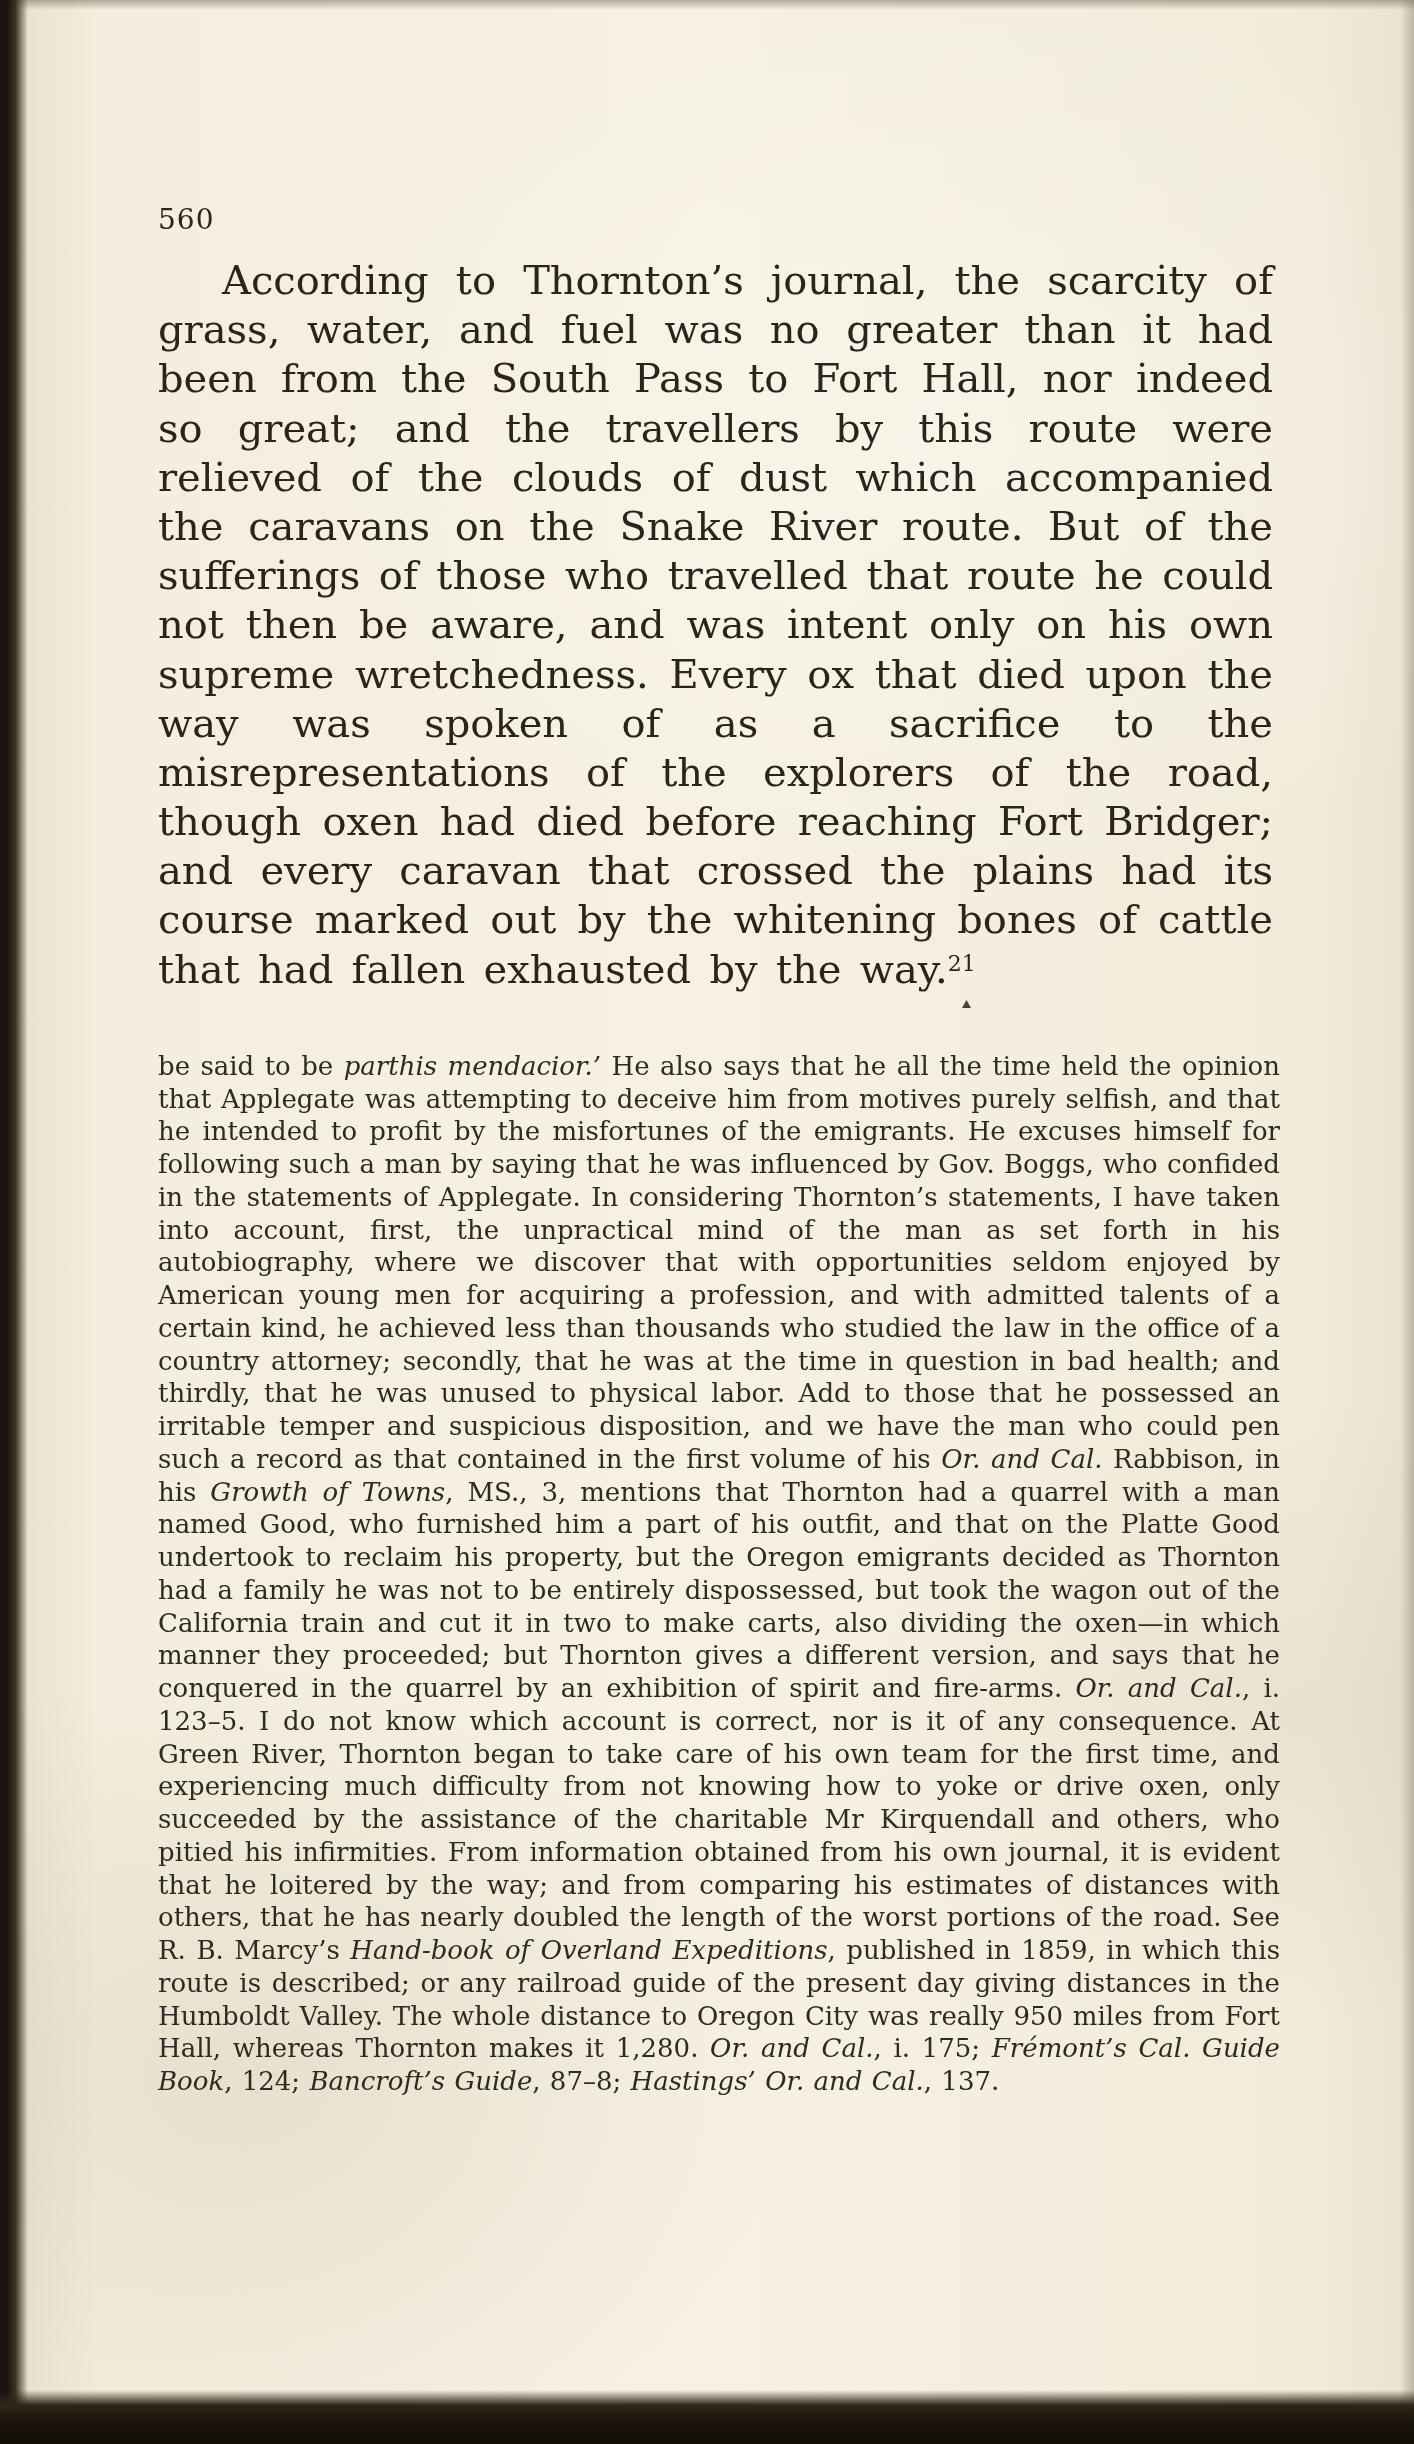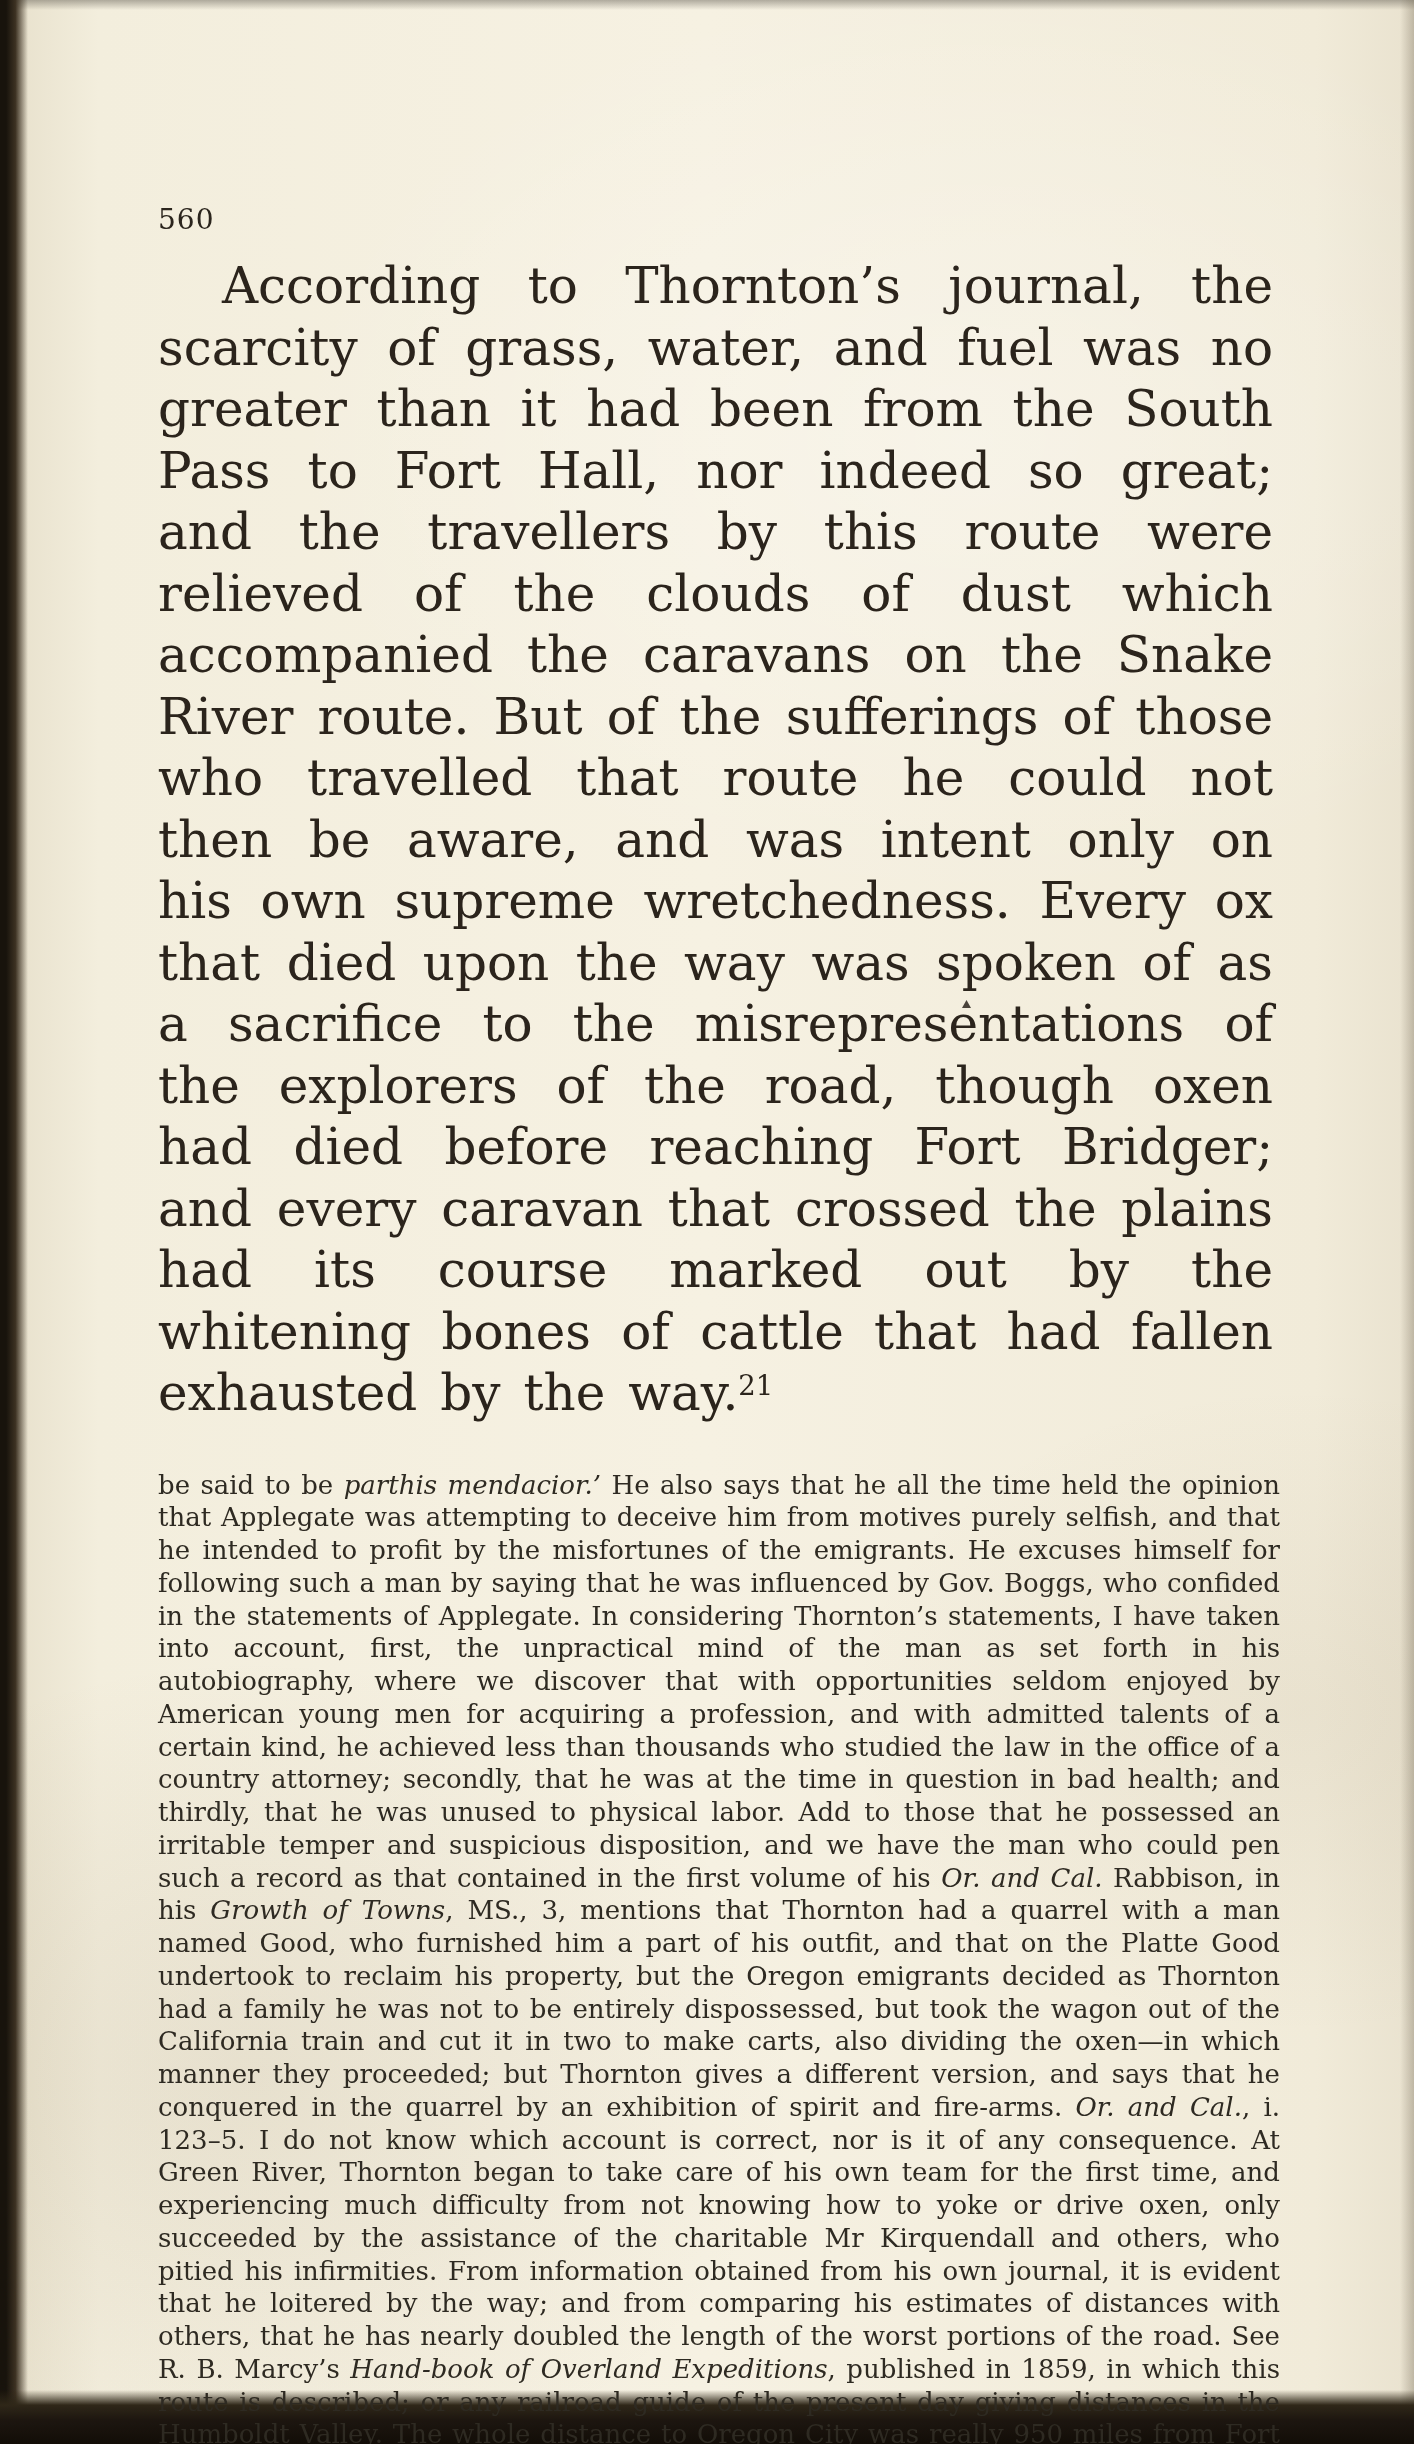--- a/index.html
+++ b/index.html
@@ -46,36 +46,36 @@
     text-align: center;
     color: #2b251d;
     white-space: nowrap;
   }
   .folio {
     position: absolute; left: 0; top: 1px;
     letter-spacing: 1px;
   }
   .main-para {
     margin: 54px 7px 0 0;
-    font-size: 50px;
+    font-size: 40px;
     line-height: 1.23;
     text-align: justify;
     text-indent: 64px;
     word-spacing: 0.14em;
     color: #2b241c;
   }
   sup {
     font-size: 55%;
     line-height: 0;
     vertical-align: baseline;
     position: relative;
     top: -0.55em;
     letter-spacing: 0;
   }
-  .footnotes { margin-top: 44px; }
+  .footnotes { margin-top: 56px; }
   .fn {
     margin: 0;
     font-size: 26px;
     line-height: 1.26;
     text-align: justify;
     word-spacing: 0.04em;
     color: #2e2a22;
   }
   .fn em { font-style: italic; }
   .fn-21 { text-indent: 34px; }

